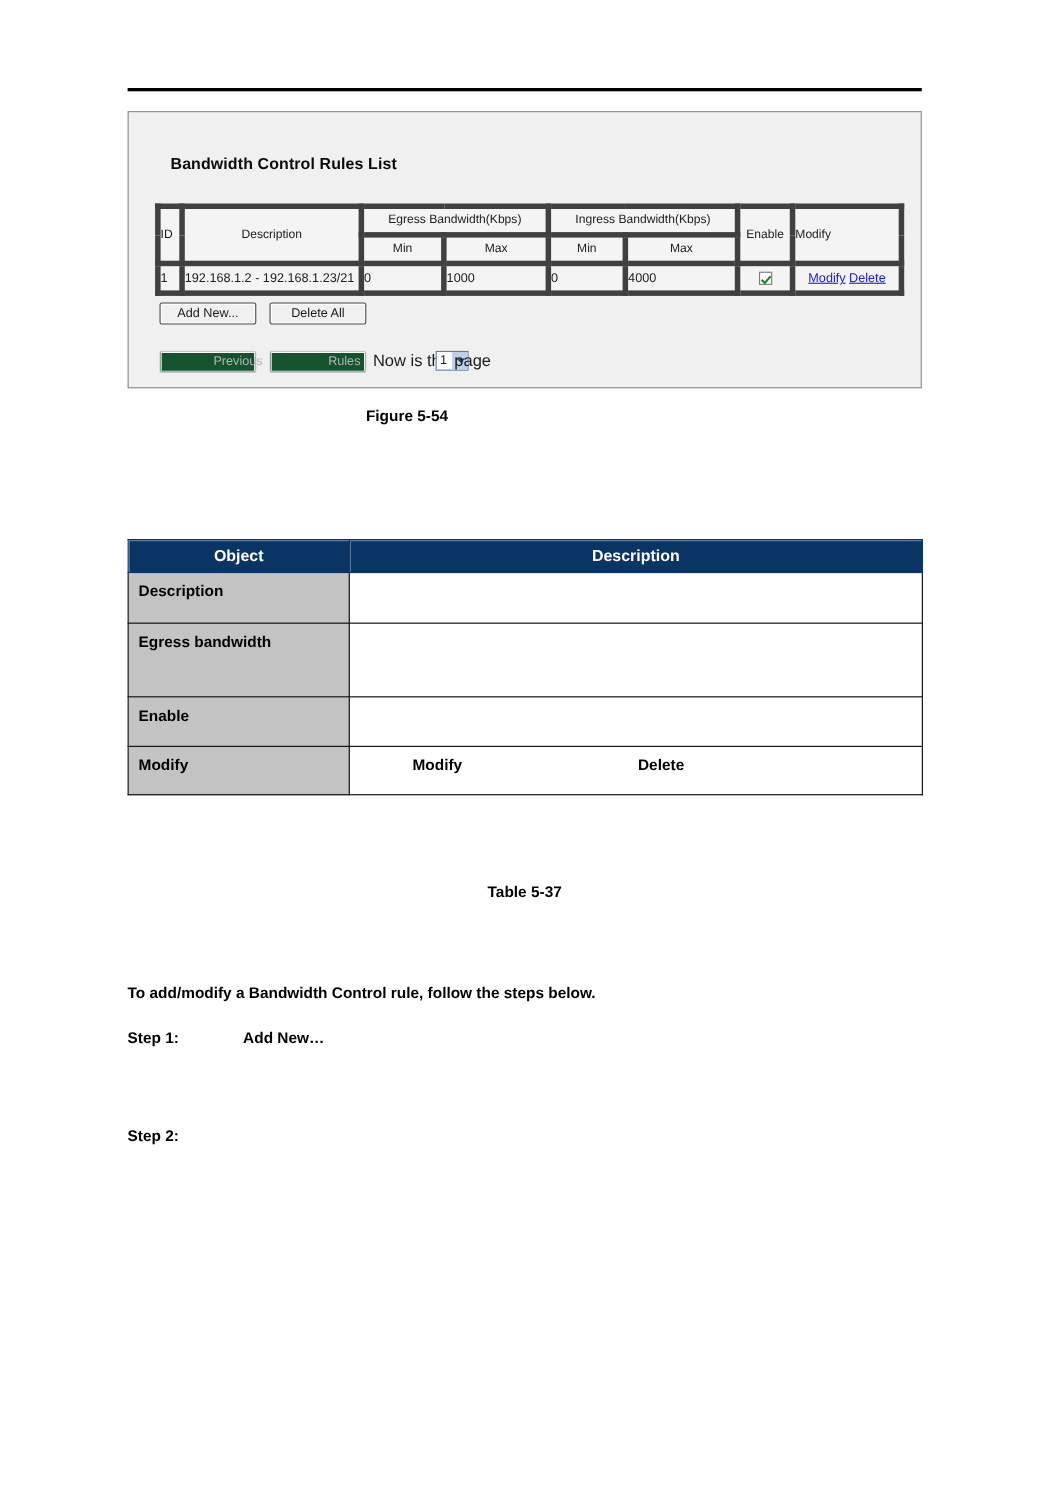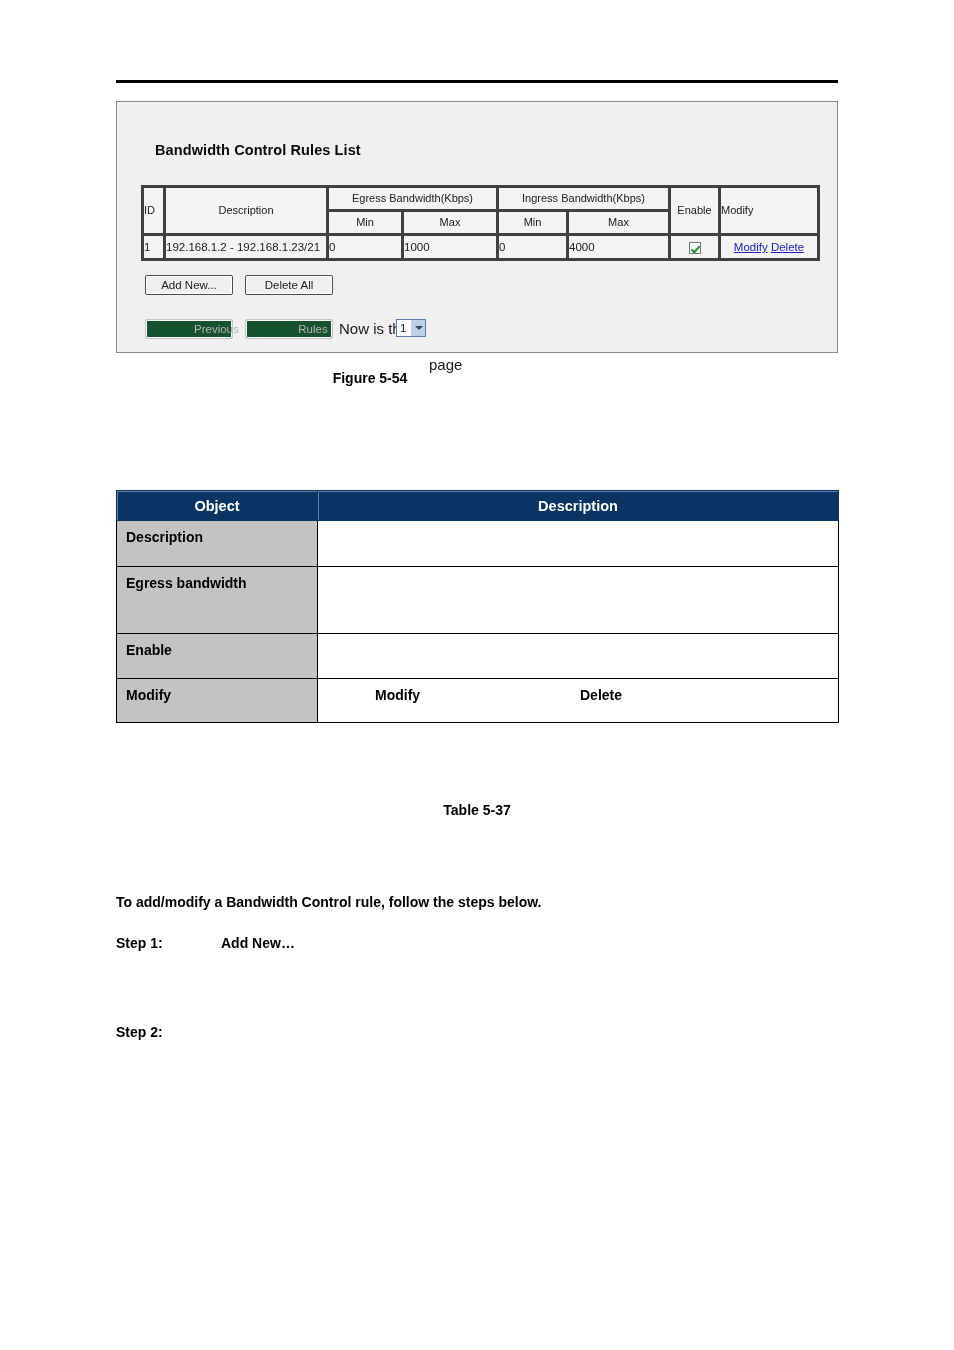--- a/index.html
+++ b/index.html
@@ -54,21 +54,21 @@
     left: 24px;
     top: 83px;
     width: 676px;
     border-collapse: collapse;
     table-layout: fixed;
     background: #f4f4f4;
     font-size: 11px;
     color: #202020;
   }
   .rules-table td, .rules-table th {
-    border: 3px solid #404040;
+    border: 5px solid #404040;
     padding: 0;
     font-weight: normal;
     background: #f4f4f4;
   }
   .rt-head-cell {
     text-align: center;
     height: 21px;
     line-height: 21px;
     vertical-align: middle;
     font-size: 11px;
@@ -157,21 +157,21 @@
 
   .pager-text {
     position: absolute;
     top: 217px;
     font-size: 15px;
     line-height: 20px;
     color: #1a1a1a;
     white-space: nowrap;
   }
   #pager-prefix { left: 222px; }
-  #pager-suffix { left: 312px; margin-top: 36px; }
+  #pager-suffix { left: 296px; }
   .pager-select {
     position: absolute;
     left: 279px;
     top: 217px;
     width: 30px;
     height: 18px;
     border: 1px solid #5c7aa8;
     background: #ffffff;
     box-sizing: border-box;
     font-size: 11.5px;

